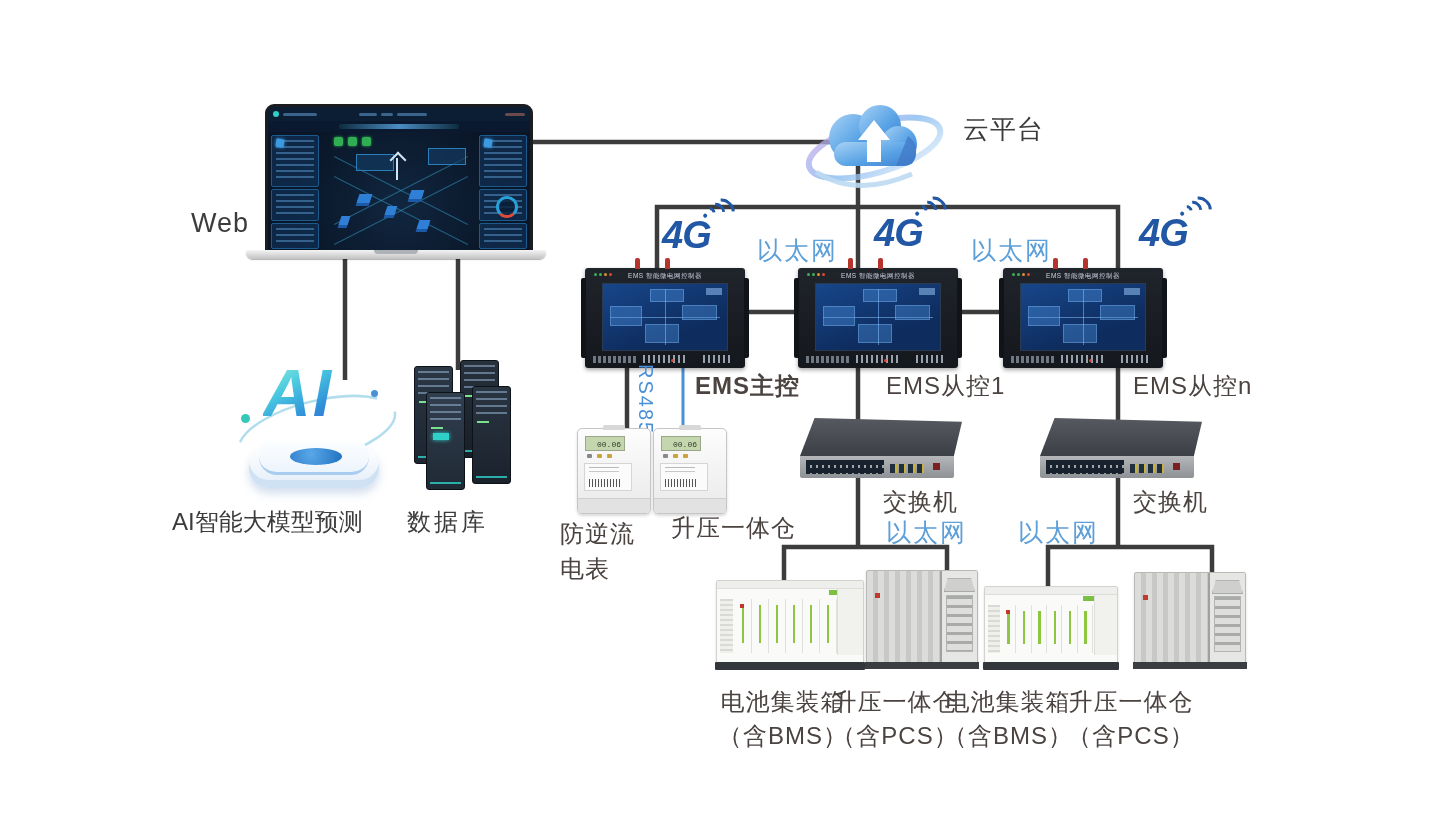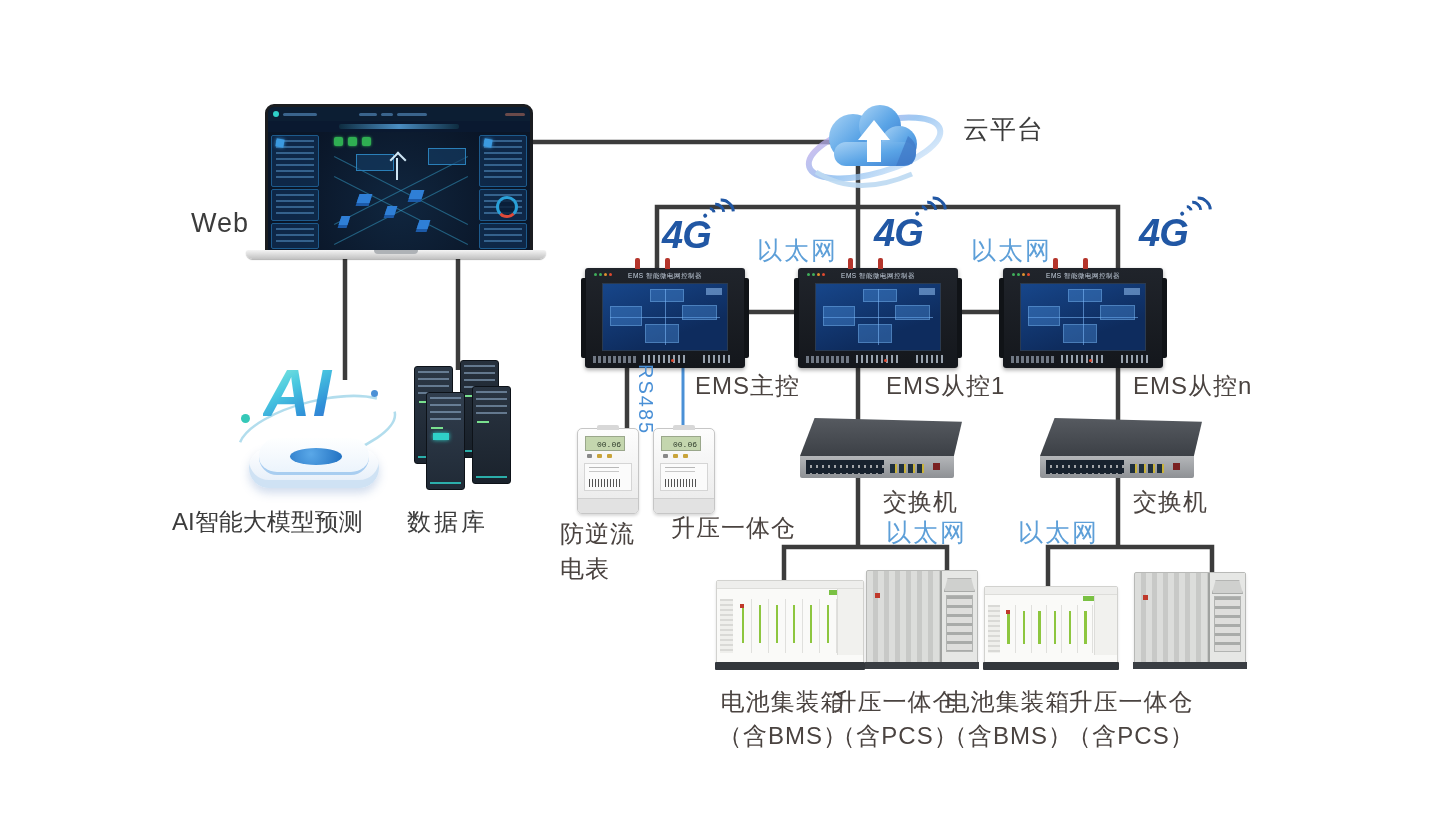--- a/index.html
+++ b/index.html
@@ -73,21 +73,21 @@
     background:repeating-linear-gradient(90deg,#98a2ae 0 2px,transparent 2px 5px);}
   .ems-brand{position:absolute;left:8px;bottom:5px;width:44px;height:7px;
     background:repeating-linear-gradient(90deg,rgba(150,160,175,.7) 0 3px,transparent 3px 5px);}
   .ems .reddot{position:absolute;bottom:6px;left:86px;width:3px;height:3px;background:#e0492f;border-radius:50%;}
 
   
   .rs485{position:absolute;left:634px;top:364px;writing-mode:vertical-rl;font-size:20px;color:#4a90d6;letter-spacing:2px;}
 
   
   .meter{position:absolute;width:60px;height:84px;background:linear-gradient(#fdfdfd,#e9e9e9);
-    border:1px solid #c6c6c6;border-radius:5px;box-shadow:0 2px 3px rgba(0,0,0,.15);}
+    border:1px solid #c6c6c6;border-radius:5px;box-shadow:0 2px 3px rgba(0,0,0,.15);padding-left:12px;}
   .meter::before{content:"";position:absolute;top:-4px;left:50%;width:22px;height:5px;margin-left:-11px;background:#d8d8d8;border-radius:2px 2px 0 0;}
   .meter .lcd{position:absolute;left:7px;top:7px;width:40px;height:15px;background:#c4d6ae;border:1px solid #9aa78b;
     font-size:8px;color:#303d2c;text-align:right;line-height:15px;padding-right:3px;box-sizing:border-box;font-family:"Liberation Mono","DejaVu Sans Mono",monospace;}
   .meter .btns{position:absolute;left:9px;top:25px;display:flex;gap:5px;}
   .meter .btns i{width:5px;height:4px;background:#c9a43a;border-radius:1px;}
   .meter .btns i:first-child{background:#888;}
   .meter .plate{position:absolute;left:6px;top:34px;width:46px;height:26px;background:#fbfbfb;border:1px solid #d5d5d5;}
   .meter .plate::before{content:"";position:absolute;left:4px;top:3px;width:30px;height:1px;background:#b8b8b8;box-shadow:0 4px 0 #c8c8c8;}
   .meter .barcode{position:absolute;left:4px;bottom:3px;width:32px;height:8px;
     background:repeating-linear-gradient(90deg,#555 0 1px,transparent 1px 3px);}
@@ -343,21 +343,21 @@
     <span class="sp" style="left:64%;top:32%;width:26%;height:20%;"></span>
     <span class="sp" style="left:34%;top:60%;width:26%;height:26%;"></span>
     <span class="ems-logos"></span>
   </div>
   <span class="ems-brand"></span>
   <span class="ems-foot-ports"></span>
   <span class="ems-foot-ports2"></span>
   <span class="reddot"></span>
 </div>
 
-<span class="lbl" style="left:695px;top:370px;">EMS主控</span>
+<span class="lbl" style="left:695px;top:370px;font-weight:bold;">EMS主控</span>
 <span class="lbl" style="left:886px;top:370px;">EMS从控1</span>
 <span class="lbl" style="left:1133px;top:370px;">EMS从控n</span>
 
 <span class="rs485 z2">RS485</span>
 
 <div class="meter z2" style="left:577px;top:428px;">
   <div class="lcd">00.06</div>
   <div class="btns">
       <i></i>
       <i></i>

